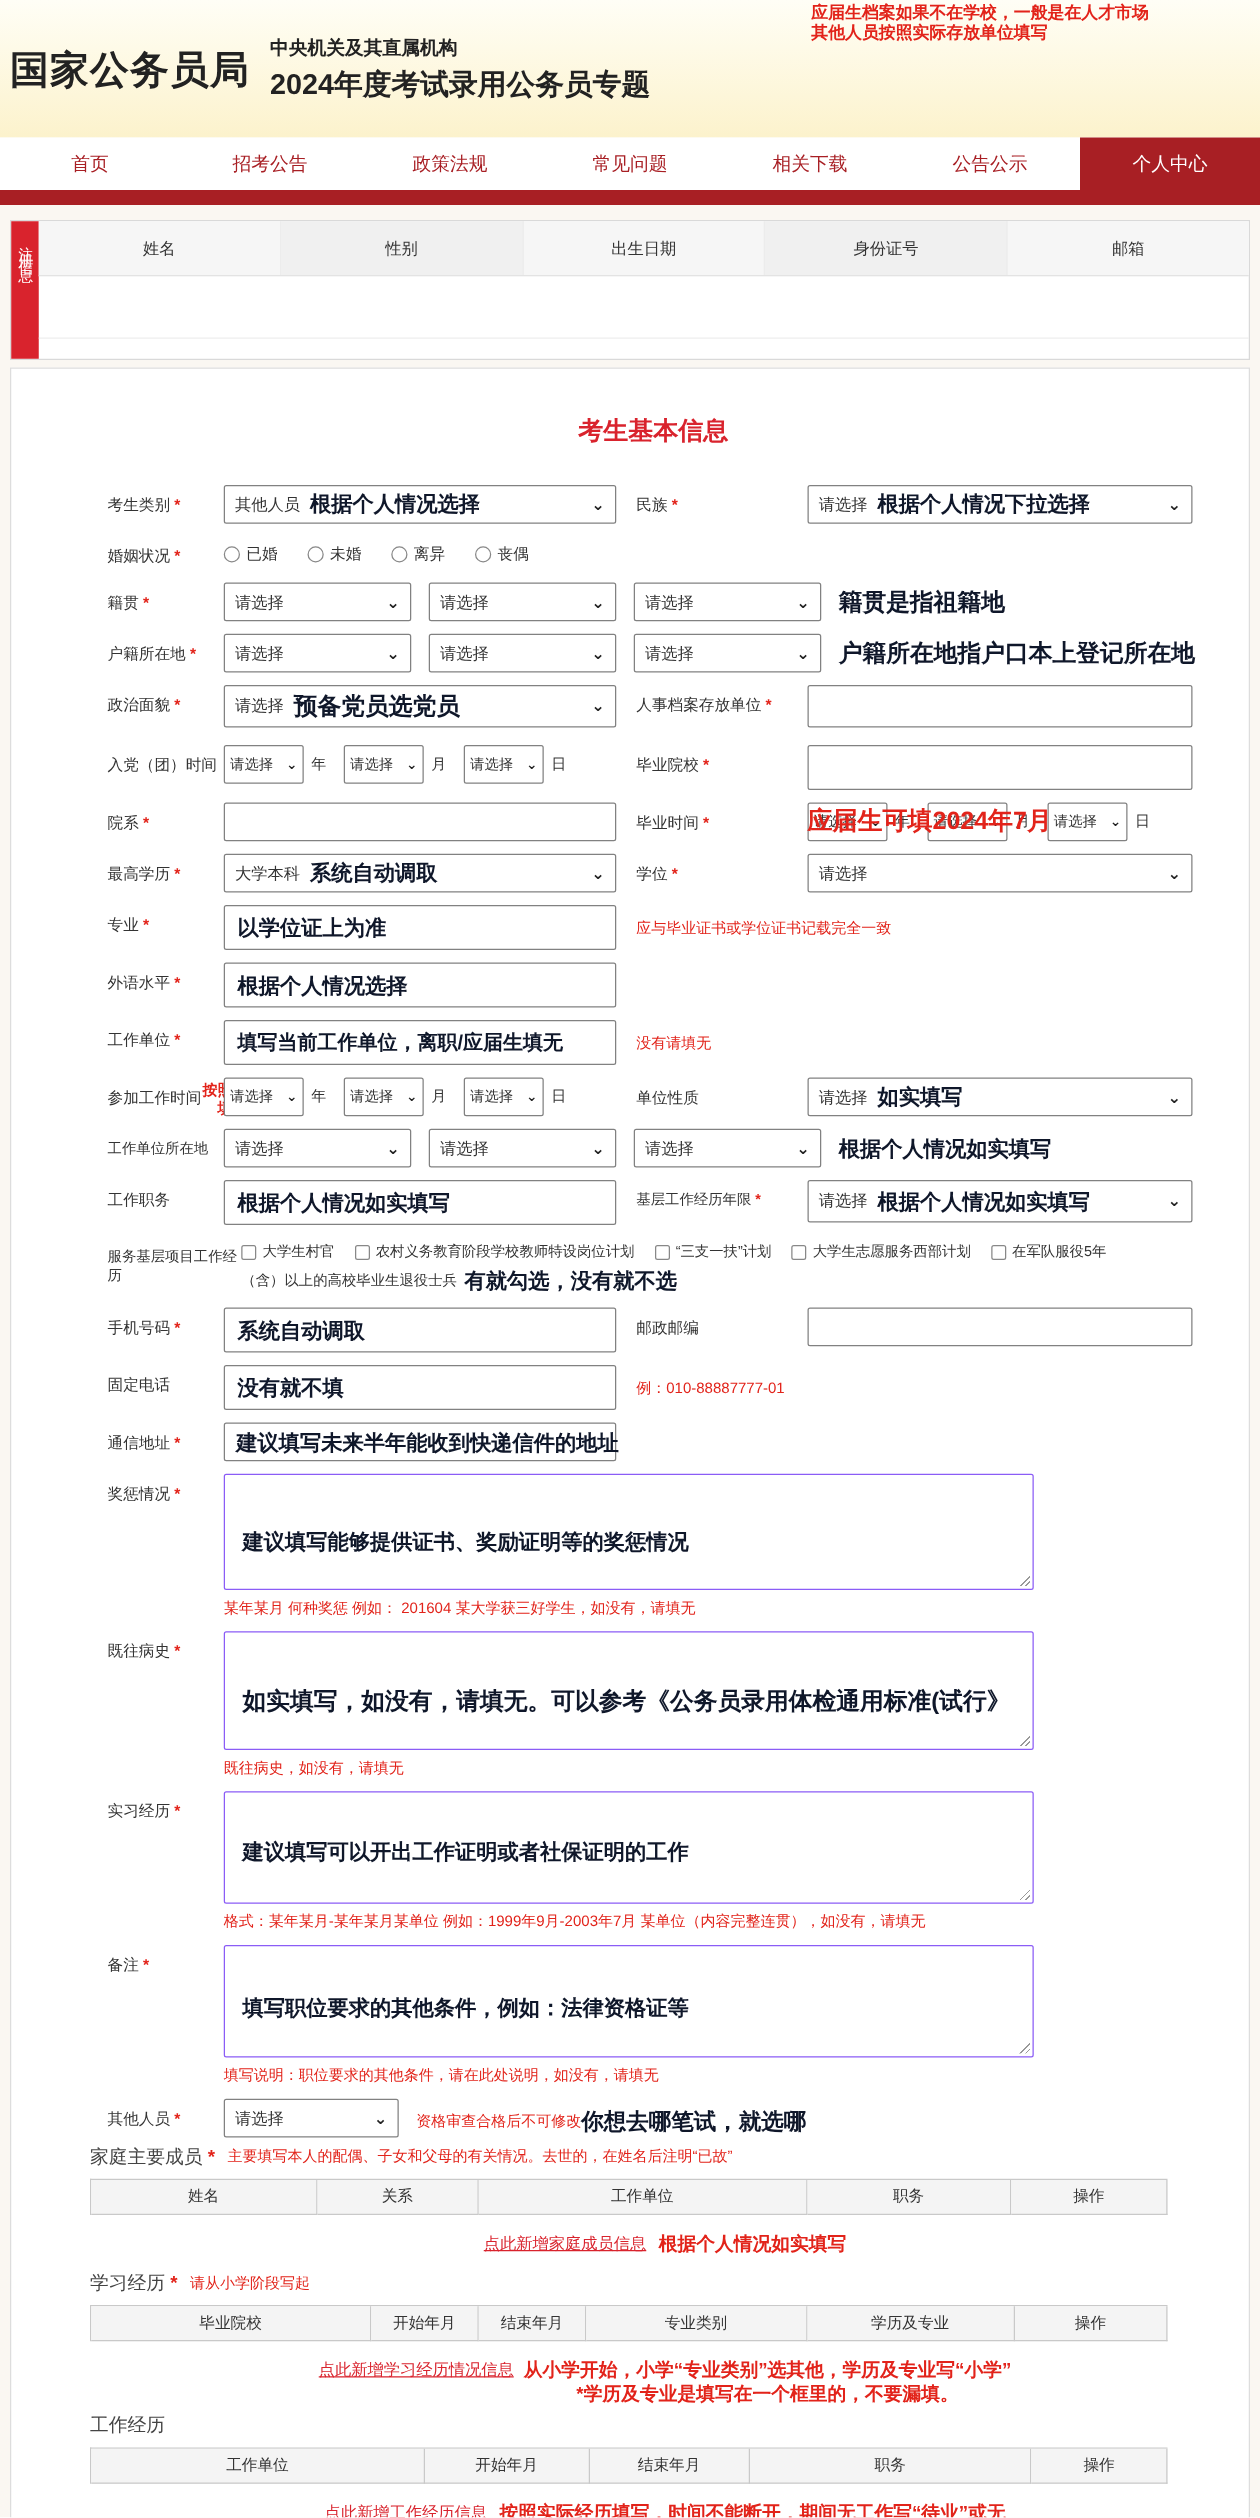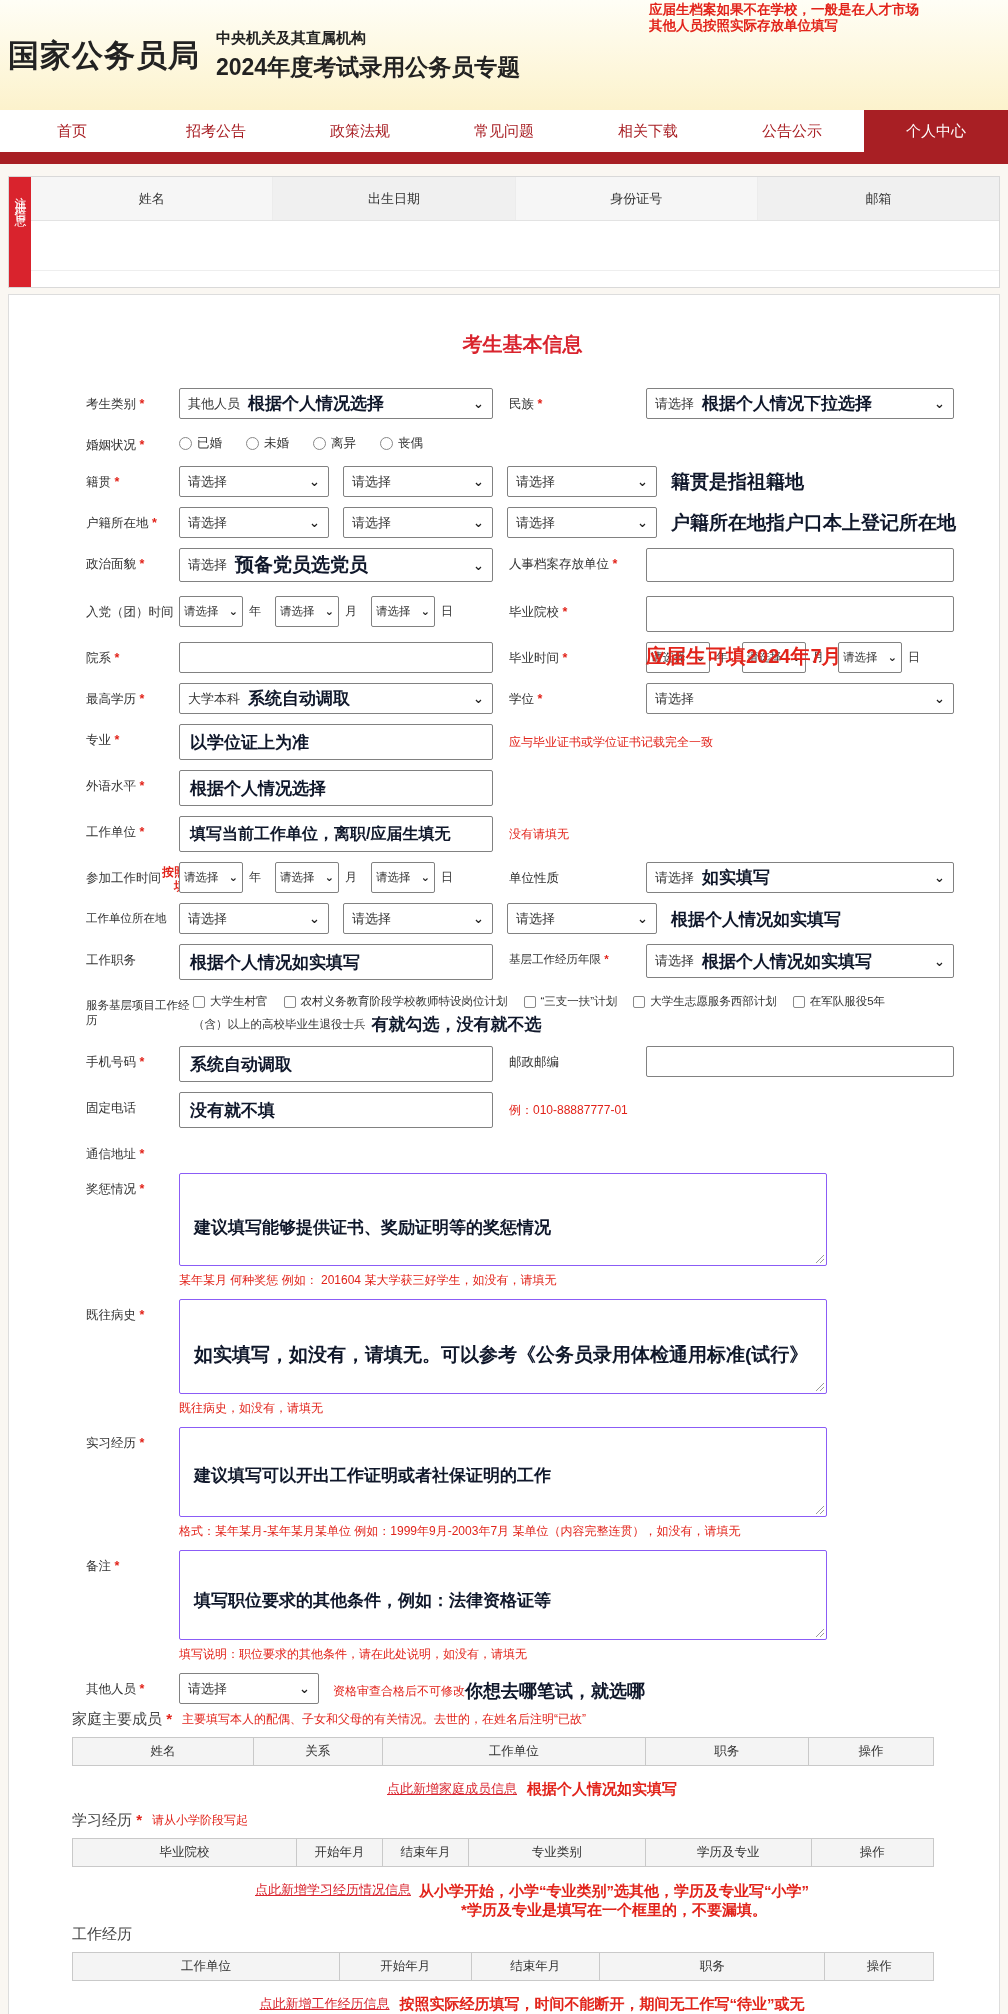--- a/index.html
+++ b/index.html
@@ -139,20 +139,21 @@
         <div class="nav-item active">个人中心</div>
       </div>
   </nav>
   <div class="nav-strip"></div>
 
   <section class="regpanel">
     <div class="regtab">注册信息</div>
     <div class="regbody">
       <div class="regcols">
           <div class="rcol">姓名</div>
+          <div class="rcol">性别</div>
           <div class="rcol">出生日期</div>
           <div class="rcol">身份证号</div>
           <div class="rcol">邮箱</div>
         </div>
       <div class="regrow"></div>
     </div>
   </section>
 
   <section class="main">
     <h2 class="ftitle">考生基本信息</h2>
@@ -468,20 +469,24 @@
       <div class="lzone">
         <div class="inp w314" style="height:36px">
           <span class="ann">没有就不填</span>
         </div>
       </div>
       <div class="rnote">例：010-88887777-01</div>
     </div>
 
     <div class="frow">
       <div class="flabel req">通信地址</div>
+      <div class="lzone">
+        <div class="inp w314"></div>
+        <span class="ovl addr-ovl ann">建议填写未来半年能收到快递信件的地址</span>
+      </div>
     </div>
 
     <div class="frow">
       <div class="flabel req">奖惩情况</div>
       <div class="tacol">
         <div class="ta">
           <span class="ann">建议填写能够提供证书、奖励证明等的奖惩情况</span>
           <span class="grip"></span>
         </div>
         <div class="note ta-note">某年某月 何种奖惩 例如： 201604 某大学获三好学生，如没有，请填无</div>

